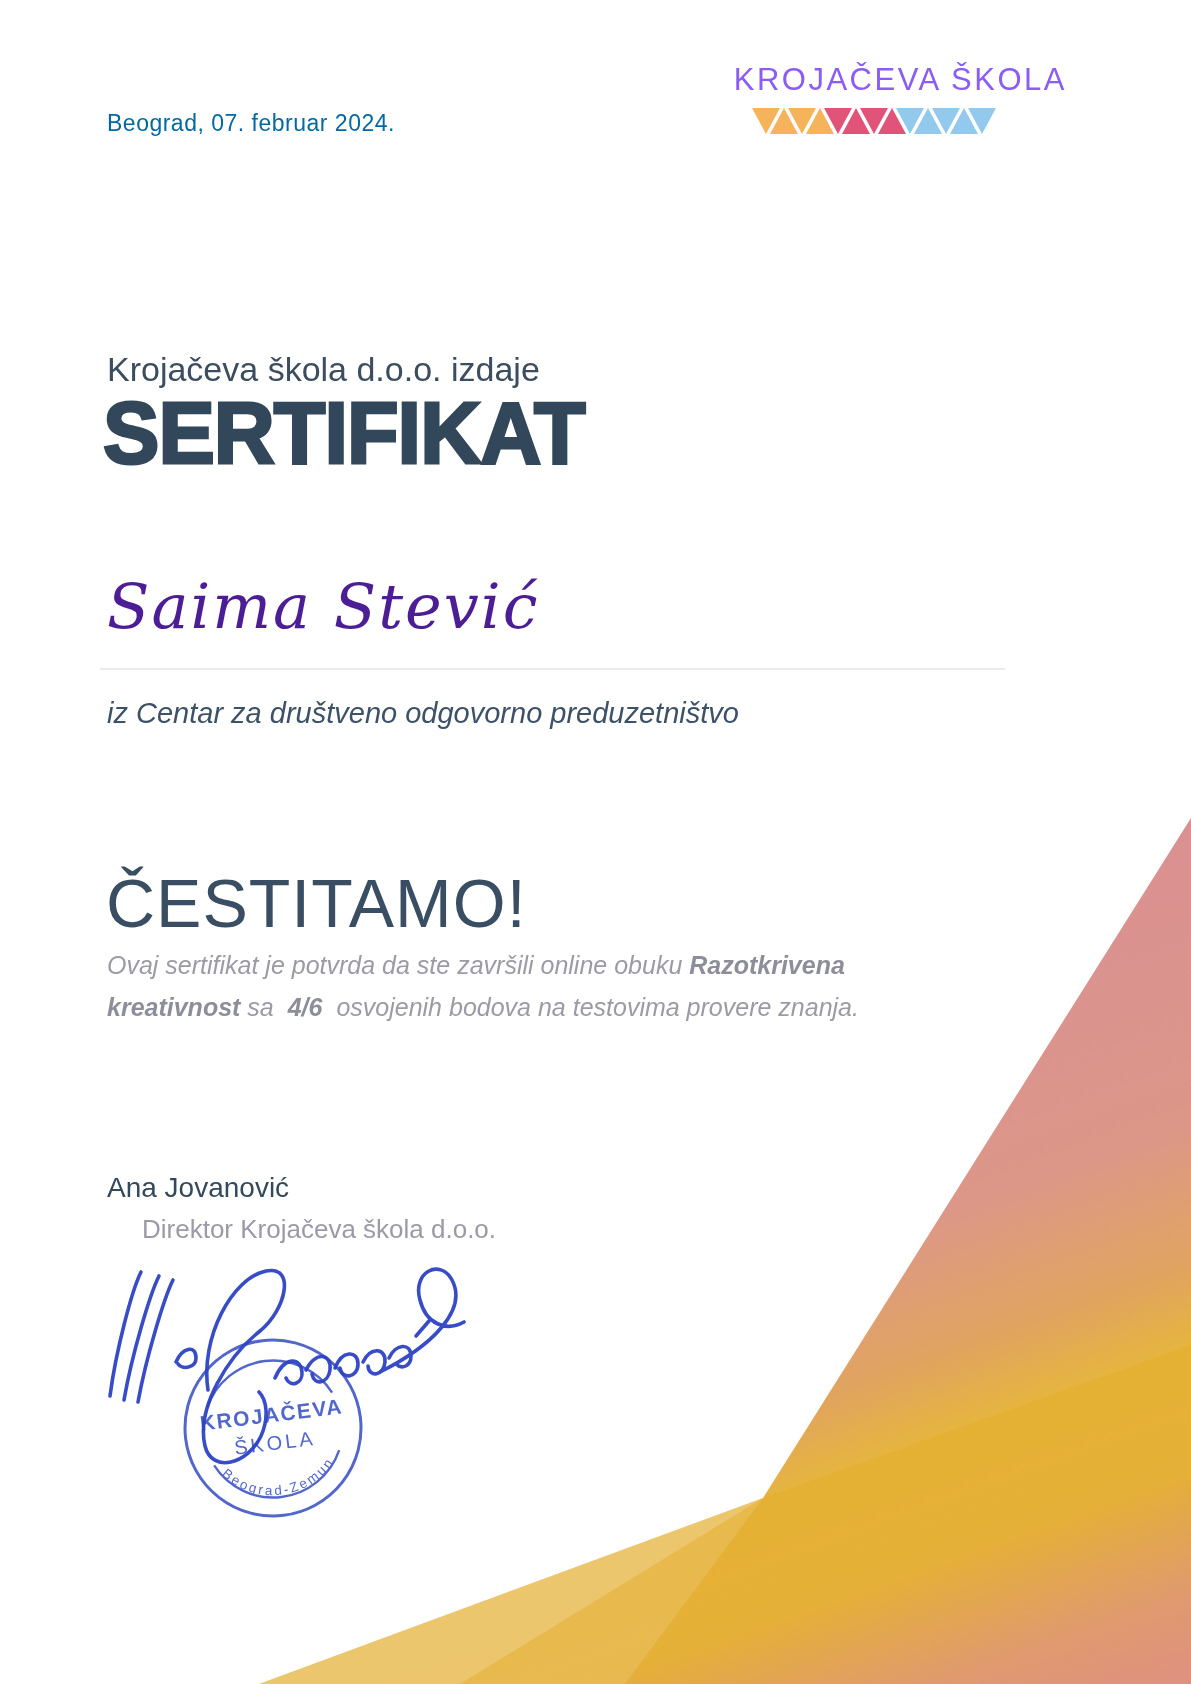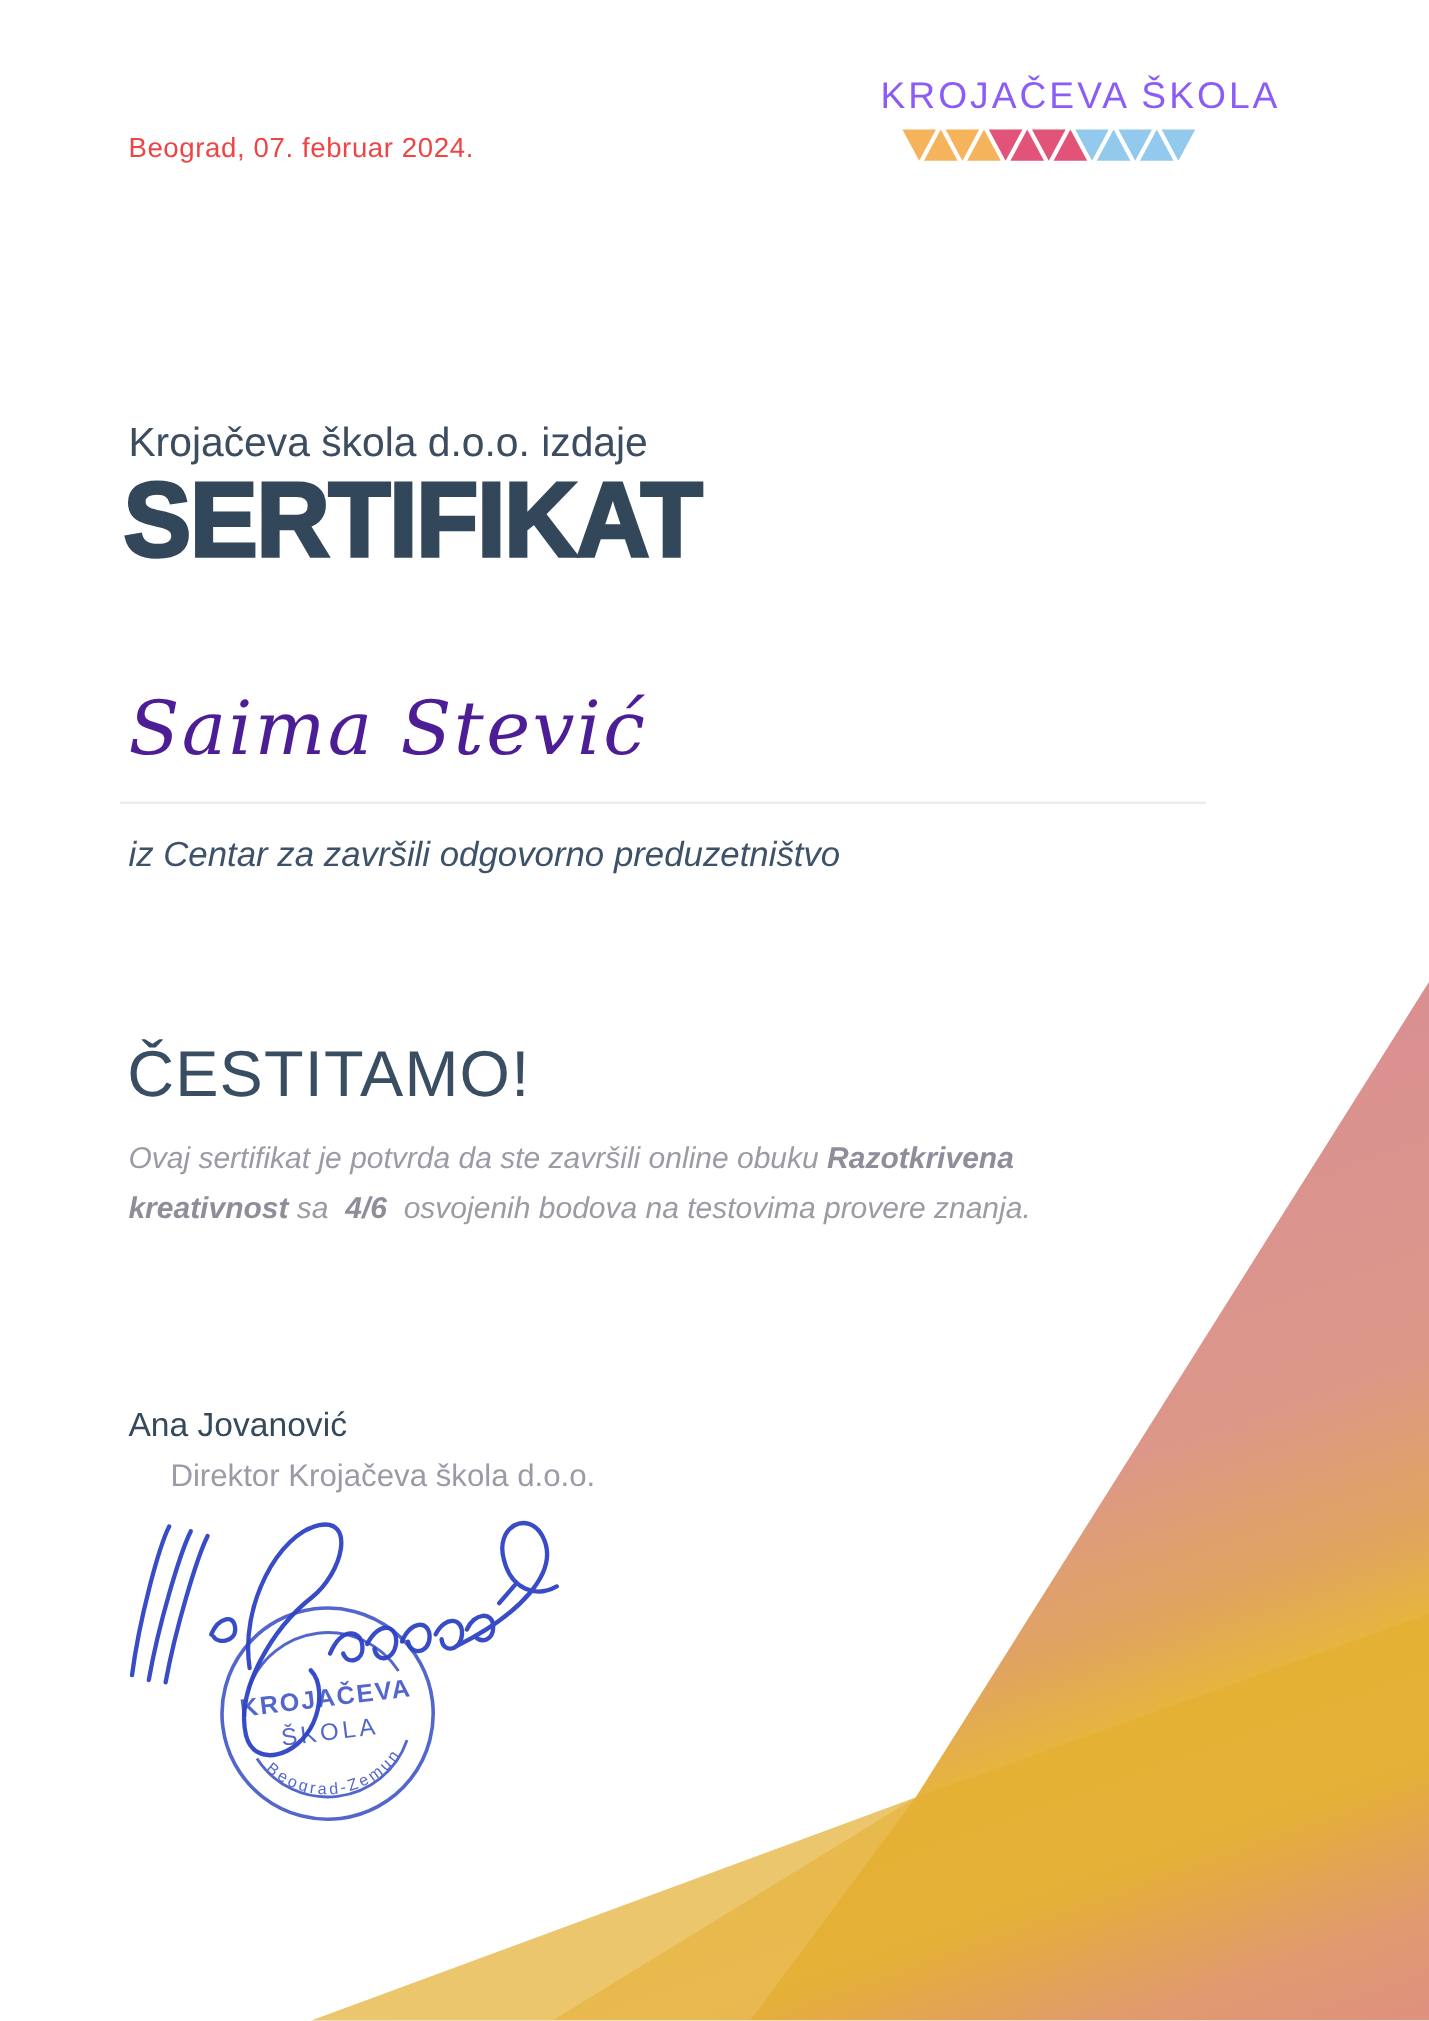--- a/index.html
+++ b/index.html
@@ -1,41 +1,41 @@
 <!DOCTYPE html>
 <html><head>
 <meta charset="utf-8">
 <style>
   html,body{margin:0;padding:0;background:#ffffff;}
   body{font-family:"Liberation Sans", sans-serif;}
   .page{position:relative;width:1191px;height:1684px;margin:0 auto;background:#fff;overflow:hidden;}
   .abs{position:absolute;}
 
   
-  .date{left:107px;top:110px;font-size:23px;color:#ef4444;letter-spacing:.5px;}
+  .date{left:107px;top:110px;font-size:23px;color:#0369a1;letter-spacing:.5px;}
   .logo-text{top:62px;right:124px;font-size:31px;color:#8b5cf6;letter-spacing:2.5px;white-space:nowrap;}
   .tri-strip{left:752px;top:108px;display:flex;align-items:flex-start;height:27px;}
   .tri{width:0;height:0;}
   .tri.down{border-left:14px solid transparent;border-right:14px solid transparent;border-top:26px solid #ccc;}
   .tri.up{border-left:14px solid transparent;border-right:14px solid transparent;border-bottom:26px solid #ccc;margin:0 -10px;}
 
   
   .issuer{left:107px;top:350px;font-size:34px;color:#3c4d60;}
   .big-title{left:103px;top:382px;font-size:88px;font-weight:bold;color:#33475b;
              letter-spacing:-1px;transform:scaleX(.96);transform-origin:left top;
              -webkit-text-stroke:3px #33475b;}
 
   
   .recipient{left:107px;top:570px;font-size:62px;font-style:italic;font-weight:500;
              font-family:"DejaVu Serif", serif;color:#4c1d95;letter-spacing:2px;}
   .name-rule{left:100px;top:668px;width:905px;height:2px;background:#ebebeb;}
   .origin{left:107px;top:697px;font-size:29px;font-style:italic;color:#3d5268;}
 
   
-  .congrats{left:106px;top:864px;font-size:54px;color:#3a4e63;letter-spacing:1px;}
+  .congrats{left:106px;top:864px;font-size:68px;color:#3a4e63;letter-spacing:1px;}
   .body-text{left:107px;top:944px;width:870px;font-size:25px;line-height:42px;color:#9b9aa5;font-style:italic;}
   .body-text b{color:#8e8e9b;}
   .score{padding:0 7px;}
 
   
   .signer-name{left:107px;top:1172px;font-size:28px;color:#35495d;}
   .signer-title{left:107px;top:1214px;font-size:26px;color:#9b9aa6;margin-left:35px;}
 
   .sig-block{left:80px;top:1250px;}
 
@@ -82,21 +82,21 @@
       <div class="tri down" style="border-top-color: rgb(146, 201, 236);"></div>
       <div class="tri up" style="border-bottom-color: rgb(146, 201, 236);"></div>
       <div class="tri down" style="border-top-color: rgb(146, 201, 236);"></div>
     </div>
 
   <div class="abs issuer">Krojačeva škola d.o.o. izdaje</div>
   <div class="abs big-title">SERTIFIKAT</div>
 
   <div class="abs recipient">Saima  Stević</div>
   <div class="abs name-rule"></div>
-  <div class="abs origin">iz Centar za završili odgovorno preduzetništvo</div>
+  <div class="abs origin">iz Centar za društveno odgovorno preduzetništvo</div>
 
   <div class="abs congrats">ČESTITAMO!</div>
 
   <div class="abs body-text">
     <span>Ovaj sertifikat je potvrda da ste završili online obuku </span><b>Razotkrivena kreativnost</b><span> sa </span><b class="score">4/6</b><span> osvojenih bodova na testovima provere znanja.</span>
   </div>
 
   <div class="abs signer-name">Ana Jovanović</div>
   <div class="abs signer-title">Direktor Krojačeva škola d.o.o.</div>
 

